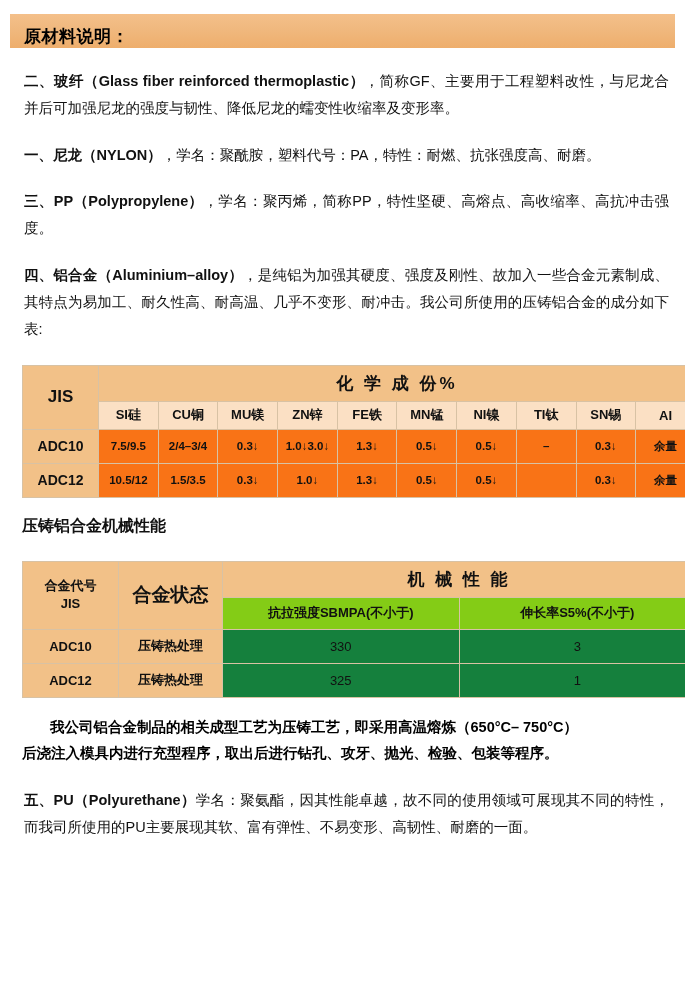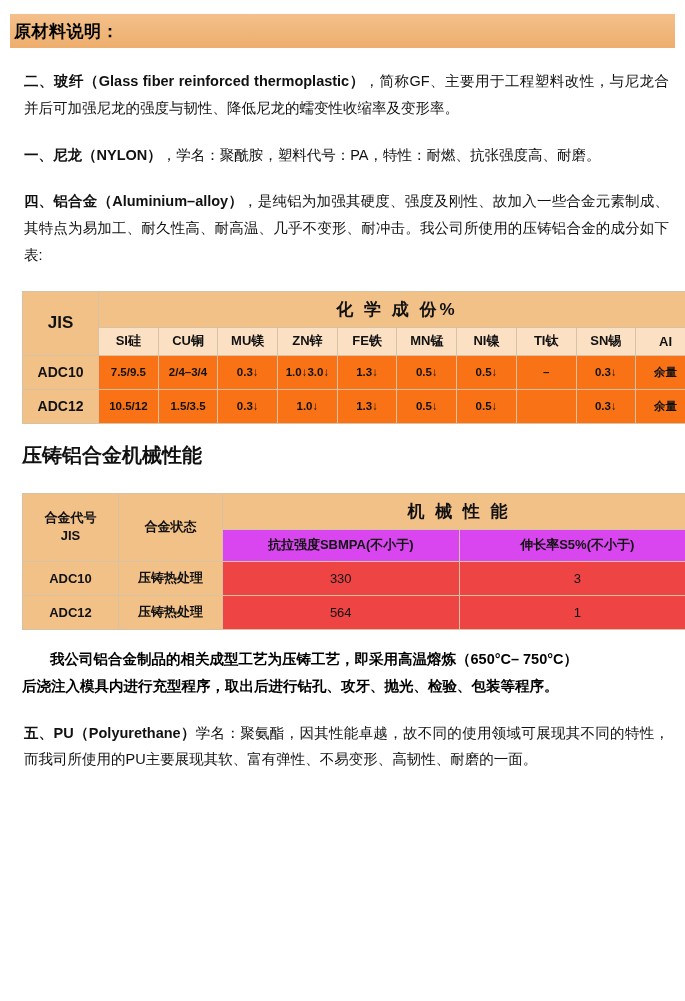--- a/index.html
+++ b/index.html
@@ -19,22 +19,22 @@
     padding: 0 10px 0 12px;
     position: relative;
   }
 
   
   .title-bar {
     margin-top: 14px;
     height: 34px;
     background: linear-gradient(to bottom, #f4c08a 0%, #f0b87e 45%, #eeae6c 100%);
     display: flex;
-    align-items: center;
-    padding-left: 4px;
+    align-items: flex-end;
+    padding-left: 14px;
     width: 665px;
     margin-left: -2px;
   }
   .title-bar .title-text {
     font-size: 17px;
     font-weight: bold;
     color: #000;
     letter-spacing: 0.5px;
   }
 
@@ -104,64 +104,64 @@
   .chem-table .data-cell {
     height: 34px;
     font-size: 11.5px;
     font-weight: bold;
   }
 
   
   .mech-heading {
     margin-top: 18px;
     margin-left: 10px;
-    font-size: 20px;
+    font-size: 16px;
     font-weight: bold;
     color: #111;
   }
 
   .mech-table {
     margin-top: 24px;
   }
   .mech-table td {
     border: 1px solid #d8c2a4;
     text-align: center;
     vertical-align: middle;
-    background: #ef4444;
+    background: #15803d;
     font-size: 13px;
     color: #111;
     padding: 3px 2px;
   }
   .mech-table .hdr-orange {
     background: #f2c188;
     font-weight: bold;
   }
   .mech-table .code-cell {
     width: 96px;
     font-size: 13px;
     font-weight: bold;
     line-height: 1.4;
   }
   .mech-table .state-cell {
     width: 104px;
-    font-size: 13px;
+    font-size: 19px;
     font-weight: bold;
   }
   .mech-table .big-head {
     font-size: 17px;
     font-weight: bold;
     letter-spacing: 3px;
     height: 36px;
     background: #f2c188;
   }
   .mech-table .sub2 {
     height: 32px;
     font-size: 13px;
     font-weight: bold;
-    background: #d946ef;
+    background: #84cc16;
   }
   .mech-table .mrow {
     height: 34px;
     font-size: 13px;
   }
   .mech-table .mrow .lbl {
     background: #f2c188;
     font-weight: bold;
   }
 
@@ -188,20 +188,23 @@
   </div>
 
   <p class="item">
     <span class="lead">二、玻纤（Glass fiber reinforced thermoplastic）</span><span class="body">，简称GF、主要用于工程塑料改性，与尼龙合并后可加强尼龙的强度与韧性、降低尼龙的蠕变性收缩率及变形率。</span>
   </p>
 
   <p class="item">
     <span class="lead">一、尼龙（NYLON）</span><span class="body">，学名：聚酰胺，塑料代号：PA，特性：耐燃、抗张强度高、耐磨。</span>
   </p>
 
+  <p class="item">
+    <span class="lead">三、PP（Polypropylene）</span><span class="body">，学名：聚丙烯，简称PP，特性坚硬、高熔点、高收缩率、高抗冲击强度。</span>
+  </p>
 
   <p class="item">
     <span class="lead">四、铝合金（Aluminium–alloy）</span><span class="body">，是纯铝为加强其硬度、强度及刚性、故加入一些合金元素制成、其特点为易加工、耐久性高、耐高温、几乎不变形、耐冲击。我公司所使用的压铸铝合金的成分如下表:</span>
   </p>
 
   <table class="chem-table">
     <tbody>
         <tr>
       <td class="jis-cell" rowspan="2">JIS</td>
       <td class="chem-head" colspan="10">化 学 成 份%</td>
@@ -265,21 +268,21 @@
     </tr>
     <tr class="mrow">
       <td class="lbl">ADC10</td>
       <td class="lbl">压铸热处理</td>
       <td>330</td>
       <td>3</td>
     </tr>
     <tr class="mrow">
       <td class="lbl">ADC12</td>
       <td class="lbl">压铸热处理</td>
-      <td>564</td>
+      <td>325</td>
       <td>1</td>
     </tr>
   </tbody>
     </table>
 
   <p class="note">
     <span>我公司铝合金制品的相关成型工艺为压铸工艺，即采用高温熔炼（650°C– 750°C）</span>
     <span class="second">后浇注入模具内进行充型程序，取出后进行钻孔、攻牙、抛光、检验、包装等程序。</span>
   </p>
 

